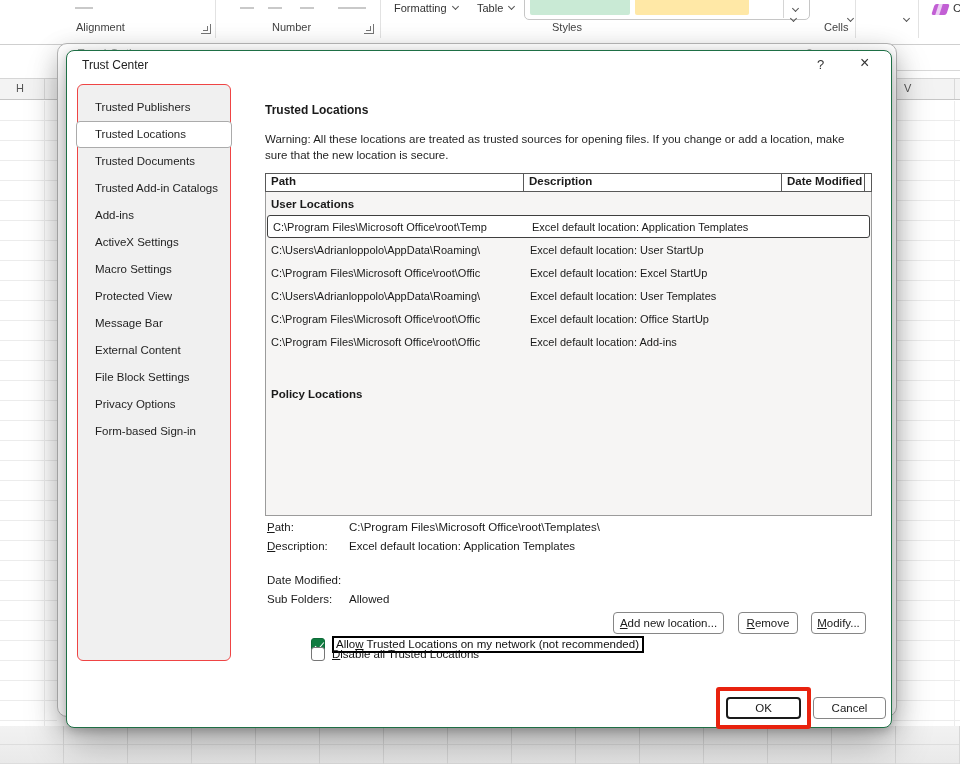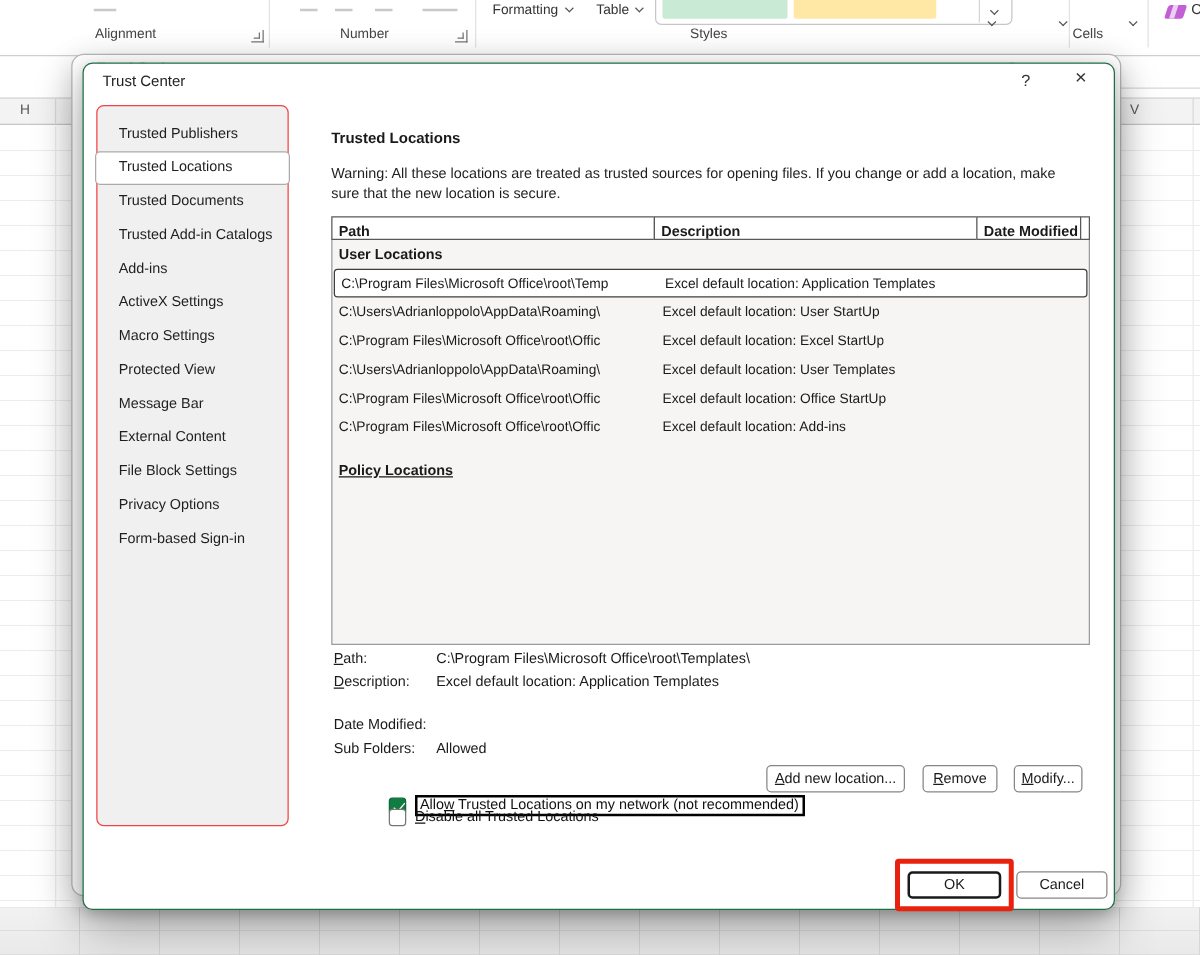--- a/index.html
+++ b/index.html
@@ -66,29 +66,29 @@
   .sb-item{height:27px;line-height:27px;padding-left:17px;font-size:11.5px;color:#1f1f1f;cursor:default;white-space:nowrap;}
   .sb-item.selected{background:#fff;border:1px solid #ababab;border-radius:4px;margin:0 -2px;
                     height:25px;line-height:25px;padding-left:18px;}
 
   .heading{left:198px;top:52px;font-size:12px;font-weight:bold;}
   .warning{left:198px;top:80px;width:610px;font-size:11.5px;line-height:16px;color:#1f1f1f;}
 
   #table{left:198px;top:122px;width:607px;height:343px;}
   .thead{display:flex;height:19px;position:relative;z-index:2;}
   .th{box-sizing:border-box;border:1px solid #585858;background:#fff;font-weight:bold;font-size:11.5px;
-      padding:6px 0 0 5px;white-space:nowrap;overflow:hidden;cursor:default;}
+      padding:1px 0 0 5px;white-space:nowrap;overflow:hidden;cursor:default;}
   .th.c-path{width:259px;}
   .th.c-desc{width:259px;margin-left:-1px;}
   .th.c-date{flex:1;margin-left:-1px;}
   .th.c-strip{width:8px;margin-left:-1px;padding:0;}
   .tbody{position:absolute;left:0;top:18px;right:0;bottom:0;background:#f6f5f4;
          border:1px solid #9b9b9b;box-sizing:border-box;padding-top:1px;}
   .sect{height:22px;line-height:22px;font-weight:bold;font-size:11.5px;padding-left:5px;}
-  .sect.policy{margin-top:13px;text-decoration:underline;}
+  .sect.policy{margin-top:30px;}
   .trow{height:23px;display:flex;align-items:center;font-size:11px;color:#1a1a1a;cursor:default;}
   .cell-path{width:254px;padding-left:5px;white-space:nowrap;overflow:hidden;}
   .cell-desc{padding-left:5px;white-space:nowrap;overflow:hidden;}
   .trow.sel{background:#fff;border:1px solid #3f3f3f;border-radius:3px;margin:0 1px;height:21px;}
 
   .det-label{left:200px;font-size:11.5px;}
   .det-value{left:282px;font-size:11.5px;}
   .det1{top:470px;} .det2{top:489px;} .det3{top:523px;} .det4{top:542px;}
 
   .btn{box-sizing:border-box;background:#fff;border:1px solid #868686;border-radius:4px;font-size:11.5px;
@@ -126,21 +126,21 @@
   <span class="abs rb-sep" style="left:215px;"></span>
   <span class="abs rb-sep" style="left:380px;"></span>
   <span class="abs rb-sep" style="left:855px;"></span>
   <span class="abs rb-sep" style="left:918px;"></span>
 
   <span class="abs rb-label" style="left:76px;">Alignment</span>
   <span class="abs launcher" style="left:201px;"></span>
   <span class="abs rb-label" style="left:272px;">Number</span>
   <span class="abs launcher" style="left:364px;"></span>
   <span class="abs rb-label" style="left:552px;">Styles</span>
-  <span class="abs rb-label" style="left:824px;margin-left:34px;">Cells</span>
+  <span class="abs rb-label" style="left:824px;">Cells</span>
 
   <span class="abs rb-top-btn" style="left:394px;">
     <span>Formatting</span>
     <span class="chev"></span>
   </span>
   <span class="abs rb-top-btn" style="left:477px;">
     <span>Table</span>
     <span class="chev"></span>
   </span>
 

